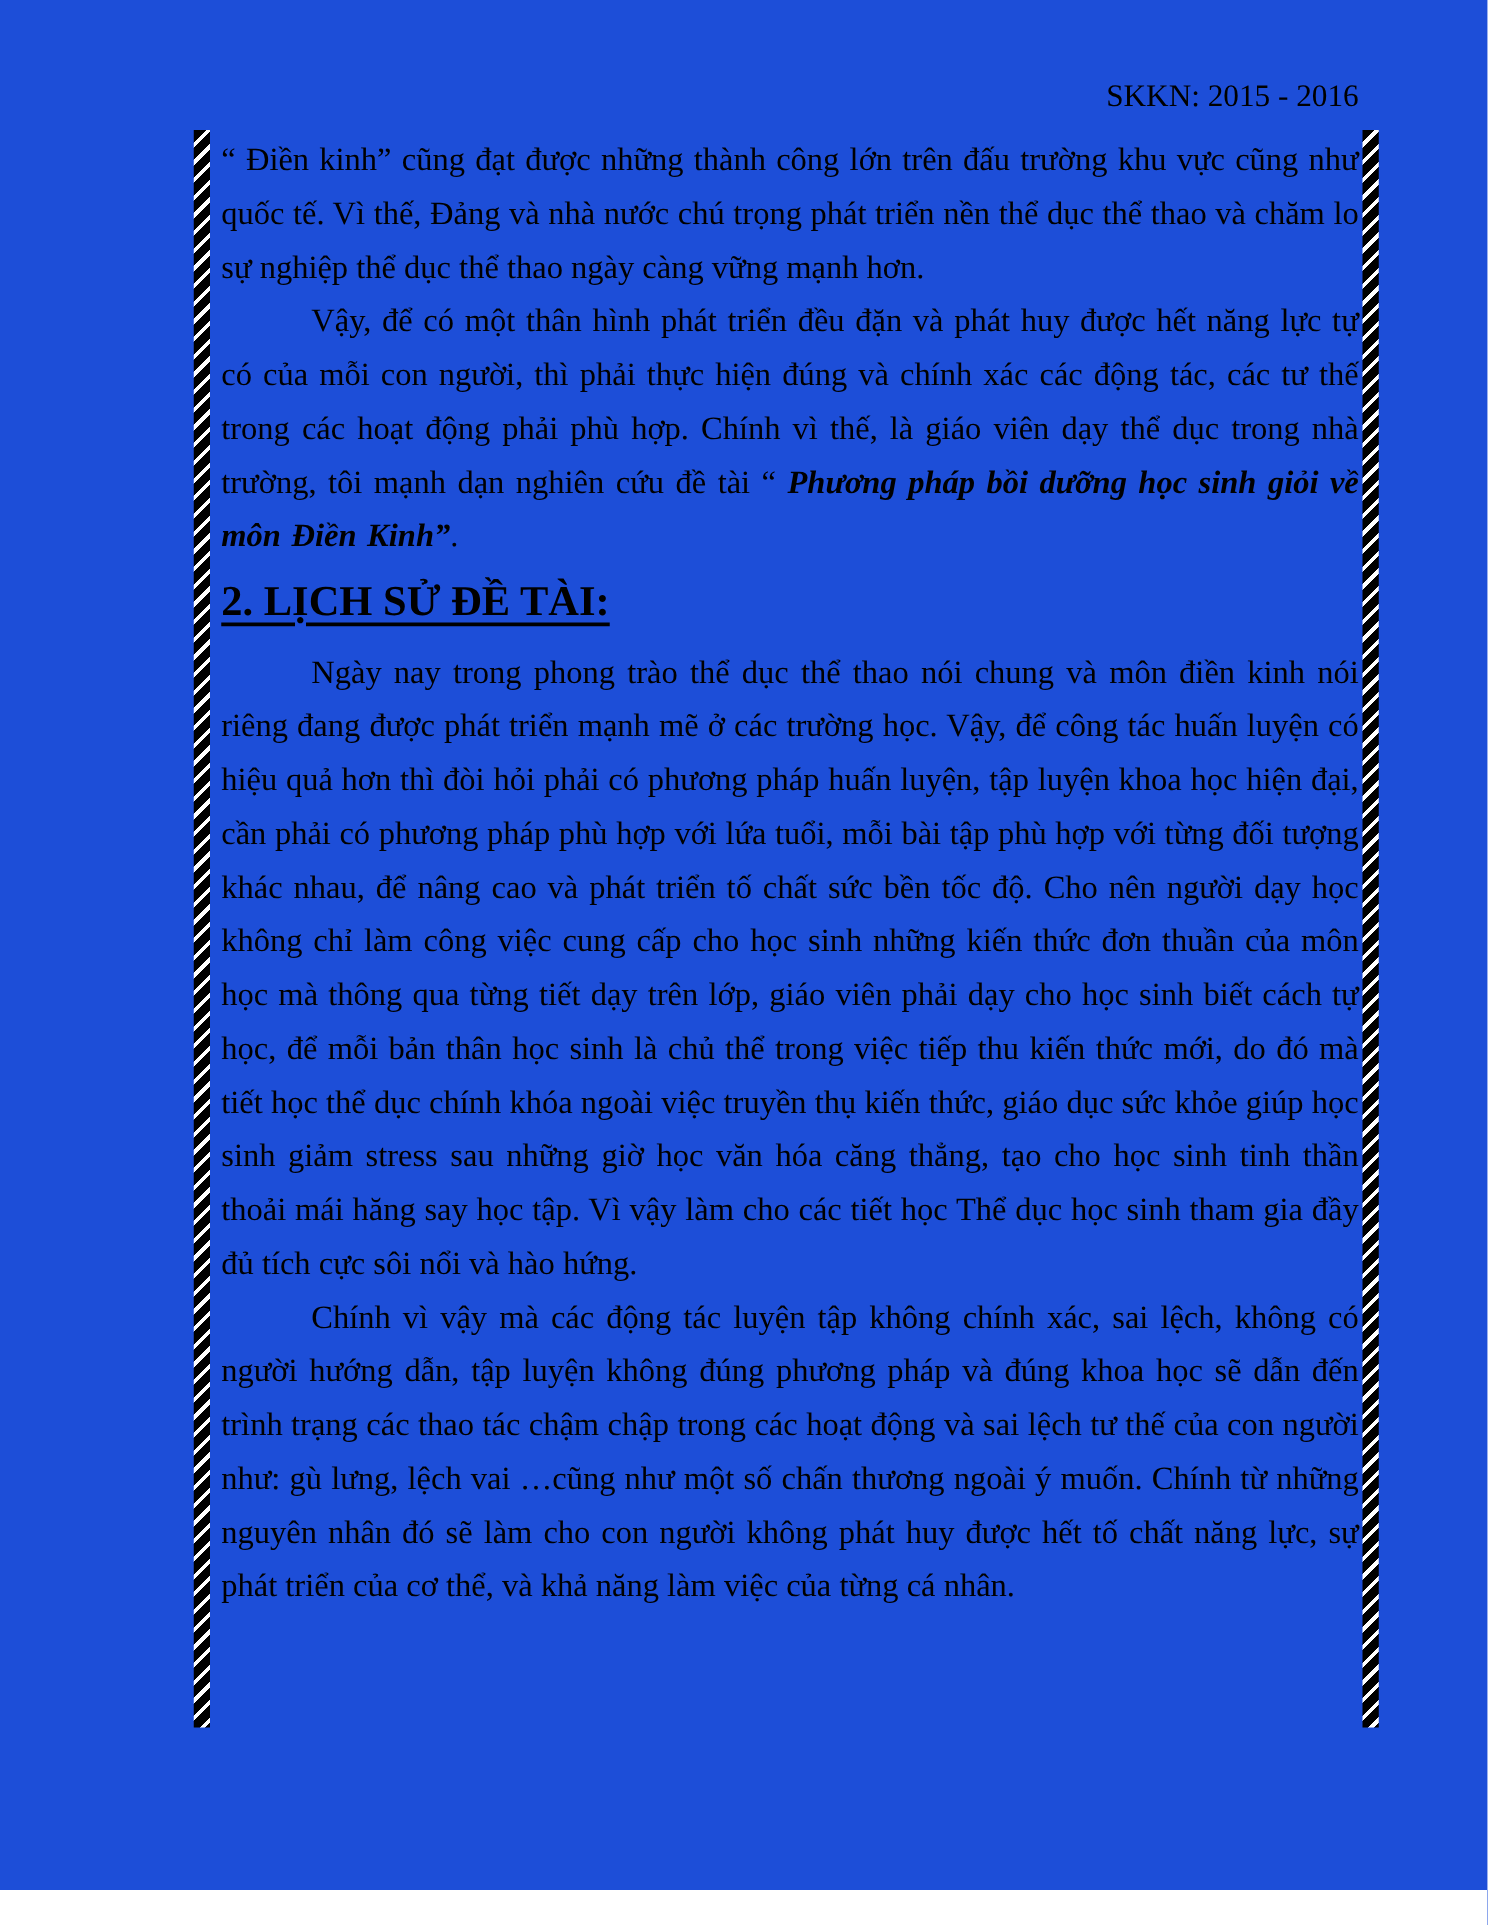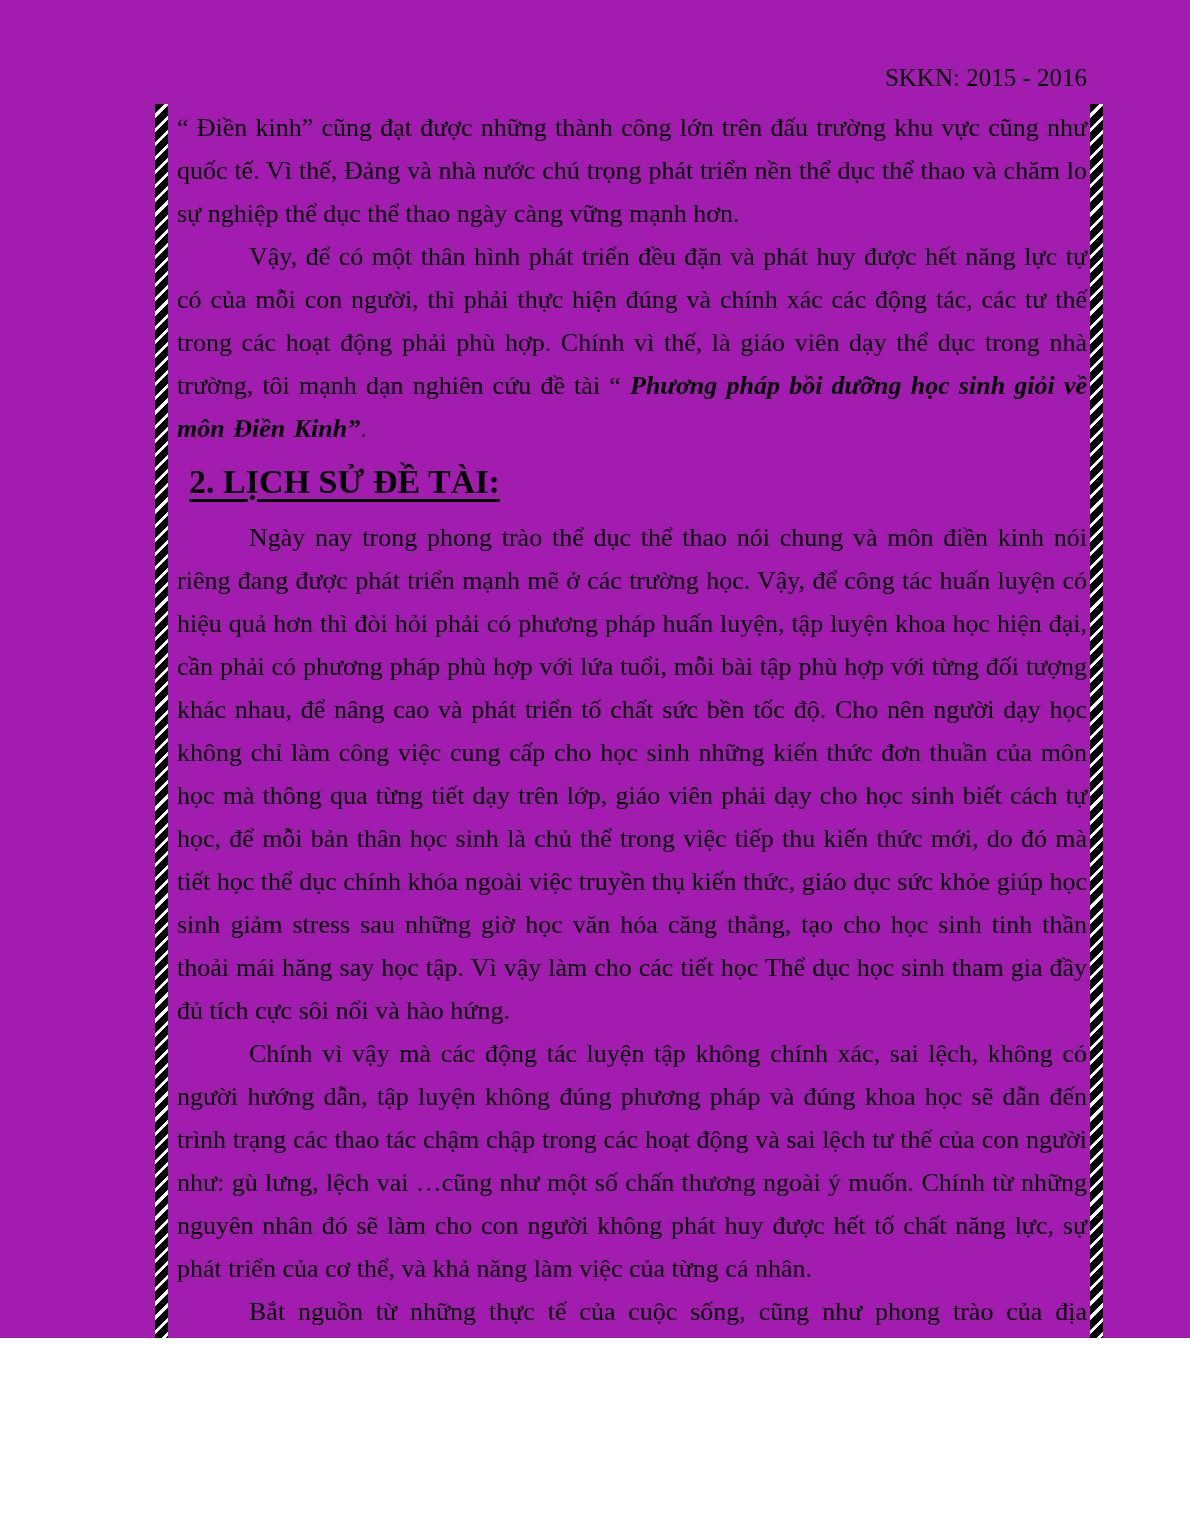--- a/index.html
+++ b/index.html
@@ -3,22 +3,22 @@
 <meta charset="utf-8">
 <style>
   html, body {
     margin: 0;
     padding: 0;
     background: #ffffff;
   }
   .page {
     position: relative;
     width: 1190px;
-    height: 1338px;
-    background: #a21caf;
+    height: 1512px;
+    background: #1d4ed8;
     color: #000000;
     font-family: "Liberation Serif", "DejaVu Serif", serif;
     overflow: hidden;
   }
   .running-head {
     position: absolute;
     top: 64px;
     left: 175px;
     width: 912px;
     text-align: right;
@@ -52,21 +52,21 @@
   }
   .body-text p {
     margin: 0;
     padding: 0;
   }
   .para-indent {
     text-indent: 72px;
     font-family: Liberation Serif, serif;
   }
   .section-heading {
-    margin: 6px 0 8px 12px;
+    margin: 6px 0 8px 0;
     font-size: 34px;
     line-height: 52px;
     font-weight: bold;
     text-decoration: underline;
     text-underline-offset: 6px;
     text-align: left;
   }
   .emph {
     font-weight: bold;
     font-style: italic;
@@ -100,18 +100,17 @@
     <p>“ Điền kinh” cũng đạt được những thành công lớn trên đấu trường khu vực cũng như quốc tế. Vì thế, Đảng và nhà nước chú trọng phát triển nền thể dục thể thao và chăm lo sự nghiệp thể dục thể thao ngày càng vững mạnh hơn.</p>
 
     <p class="para-indent word-sp"><span>Vậy, để có một thân hình phát triển đều đặn và phát huy được hết năng lực tự có của mỗi con người, thì phải thực hiện đúng và chính xác các động tác, các tư thế trong các hoạt động phải phù hợp. Chính vì thế, là giáo viên dạy thể dục trong nhà trường, tôi mạnh dạn nghiên cứu đề tài  “ </span><span class="emph">Phương pháp bồi dưỡng học sinh giỏi về môn Điền Kinh”</span><span>.</span></p>
 
     <h2 class="section-heading">2. LỊCH SỬ ĐỀ TÀI:</h2>
 
     <p class="para-indent">Ngày nay trong phong trào thể dục thể thao nói chung và môn điền kinh nói riêng đang được phát triển mạnh mẽ ở các trường học. Vậy, để công tác huấn luyện có hiệu quả hơn thì đòi hỏi phải có phương pháp huấn luyện, tập luyện khoa học hiện đại, cần phải có phương pháp phù hợp với lứa tuổi, mỗi bài tập phù hợp với từng đối tượng khác nhau, để nâng cao và phát triển tố chất sức bền tốc độ. Cho nên người dạy học không chỉ làm công việc cung cấp cho học sinh những kiến thức đơn thuần của môn học mà thông qua từng tiết dạy trên lớp, giáo viên phải dạy cho học sinh  biết cách tự học, để mỗi bản thân học sinh là chủ thể trong việc tiếp thu kiến thức mới, do đó mà tiết học thể dục chính khóa ngoài việc truyền thụ kiến thức, giáo dục sức khỏe giúp học sinh giảm stress sau những giờ học văn hóa căng thẳng, tạo cho học sinh tinh thần thoải mái hăng say học tập. Vì vậy làm cho các tiết học Thể dục học sinh tham gia đầy đủ tích cực sôi nổi và hào hứng.</p>
 
     <p class="para-indent">Chính vì vậy mà các động tác luyện tập không chính xác, sai lệch, không có người hướng dẫn, tập luyện không đúng phương pháp và đúng khoa học sẽ dẫn đến trình trạng các thao tác chậm chập trong các hoạt động và sai lệch tư thế của con người như: gù lưng, lệch vai …cũng như một số chấn thương ngoài ý muốn. Chính từ những nguyên nhân đó sẽ làm cho con người không phát huy được hết tố chất năng lực, sự phát triển của cơ thể, và khả năng làm việc của từng cá nhân.</p>
 
-    <p class="para-indent">Bắt nguồn từ những thực tế của cuộc sống, cũng như phong trào của địa phương,</p>
 
   </div>
 
 
 </div>
 
 </body></html>

